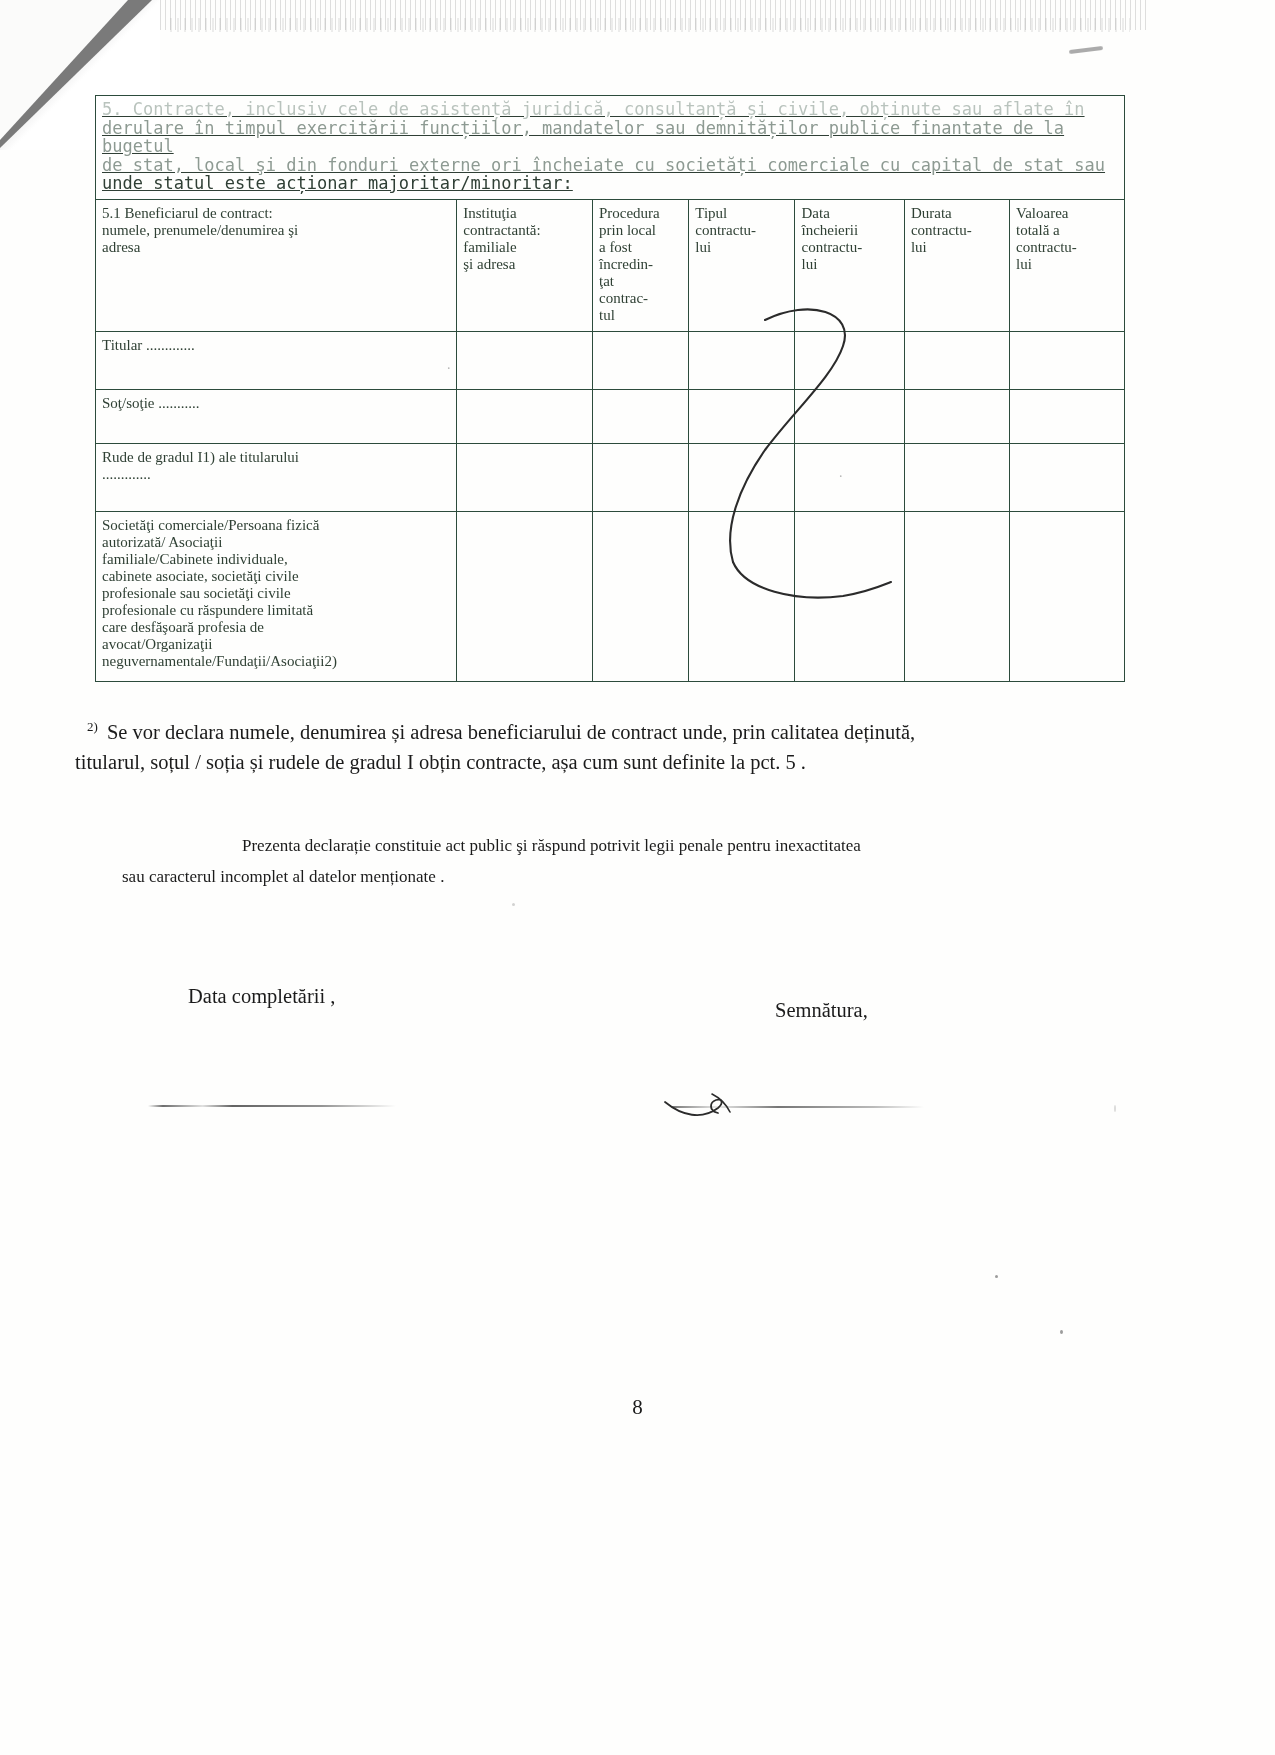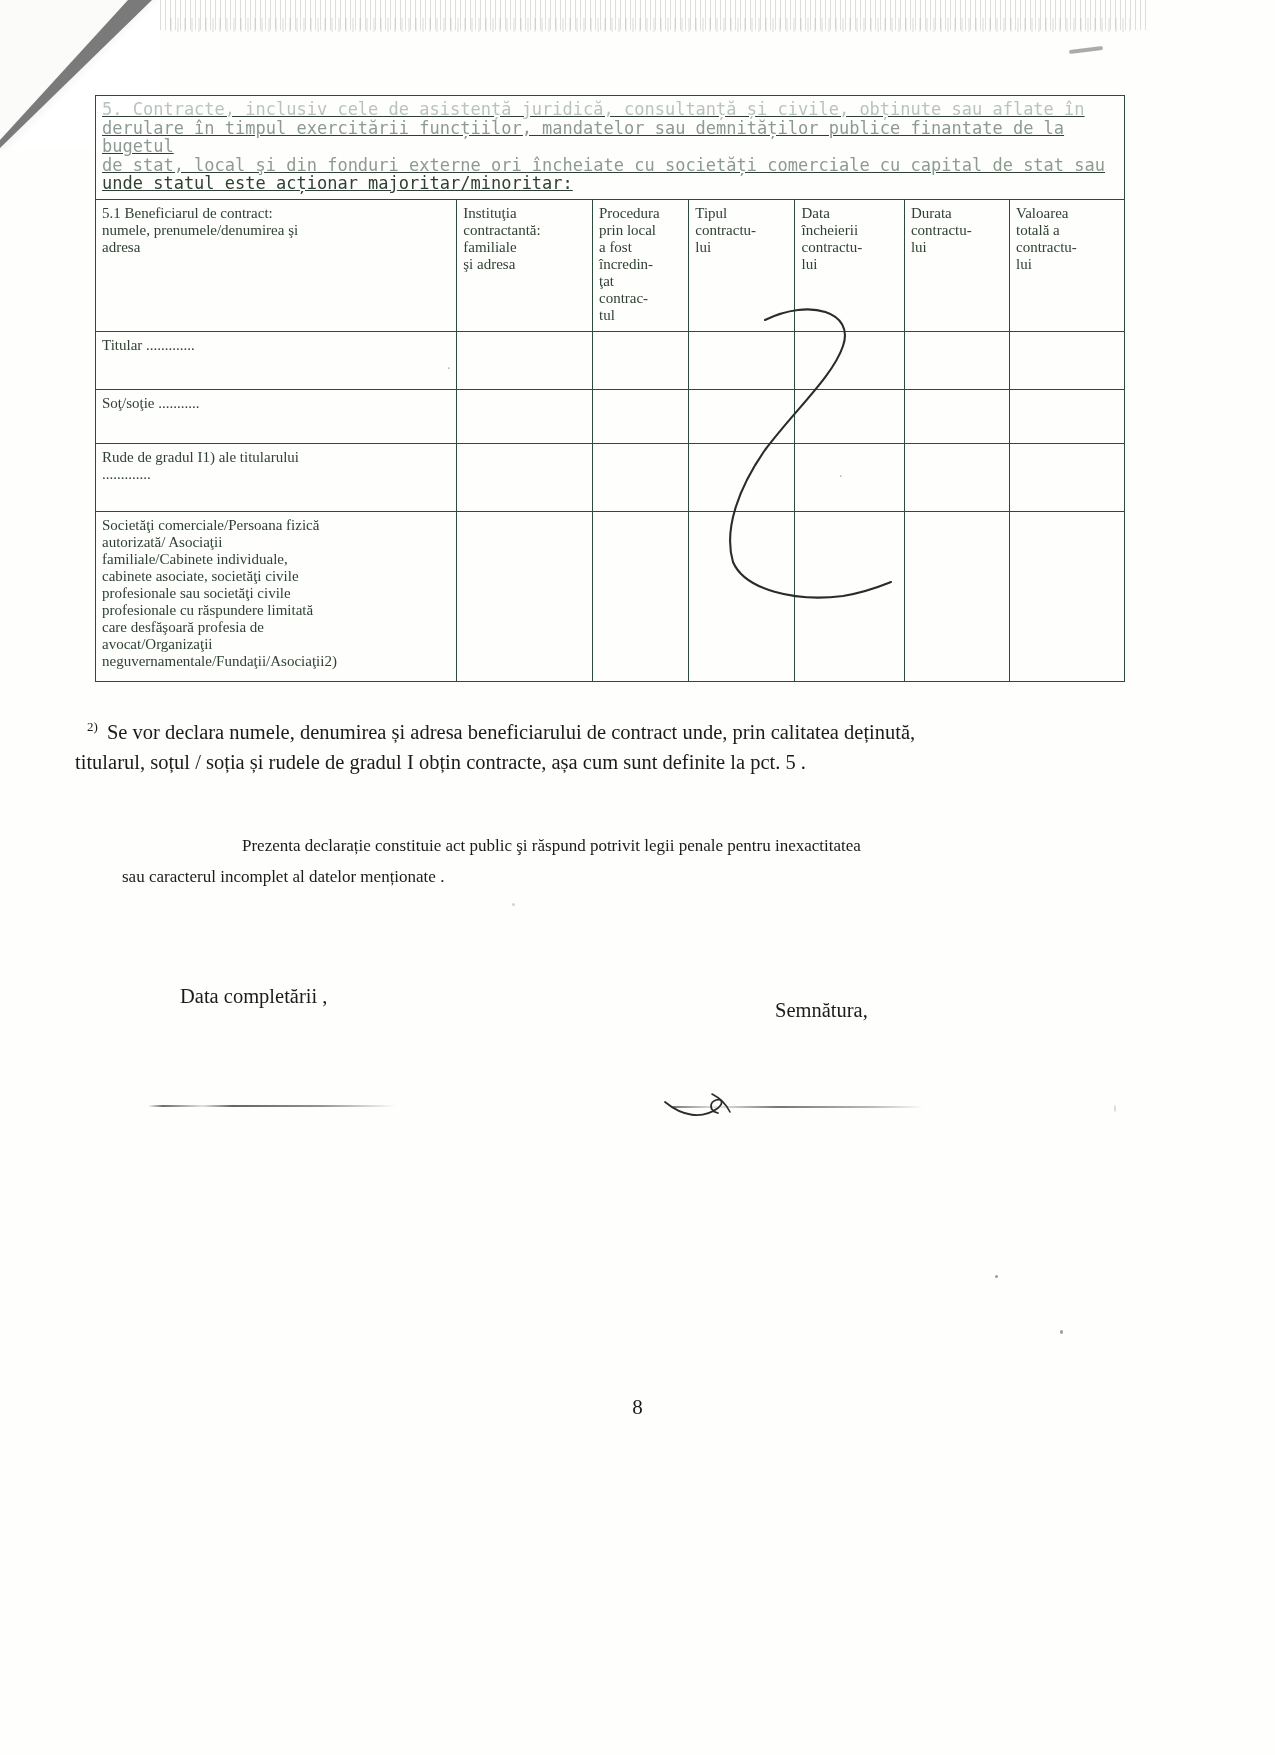--- a/index.html
+++ b/index.html
@@ -178,21 +178,21 @@
 
   .sig-row {
     position: absolute;
     top: 985px;
     left: 0;
     width: 100%;
     font-size: 20.5px;
   }
   .sig-data {
     position: absolute;
-    left: 180px;
+    left: 188px;
     top: 0;
   }
   .sig-semn {
     position: absolute;
     left: 775px;
     top: 14px;
   }
   .sig-line-left {
     position: absolute;
     left: 148px;

